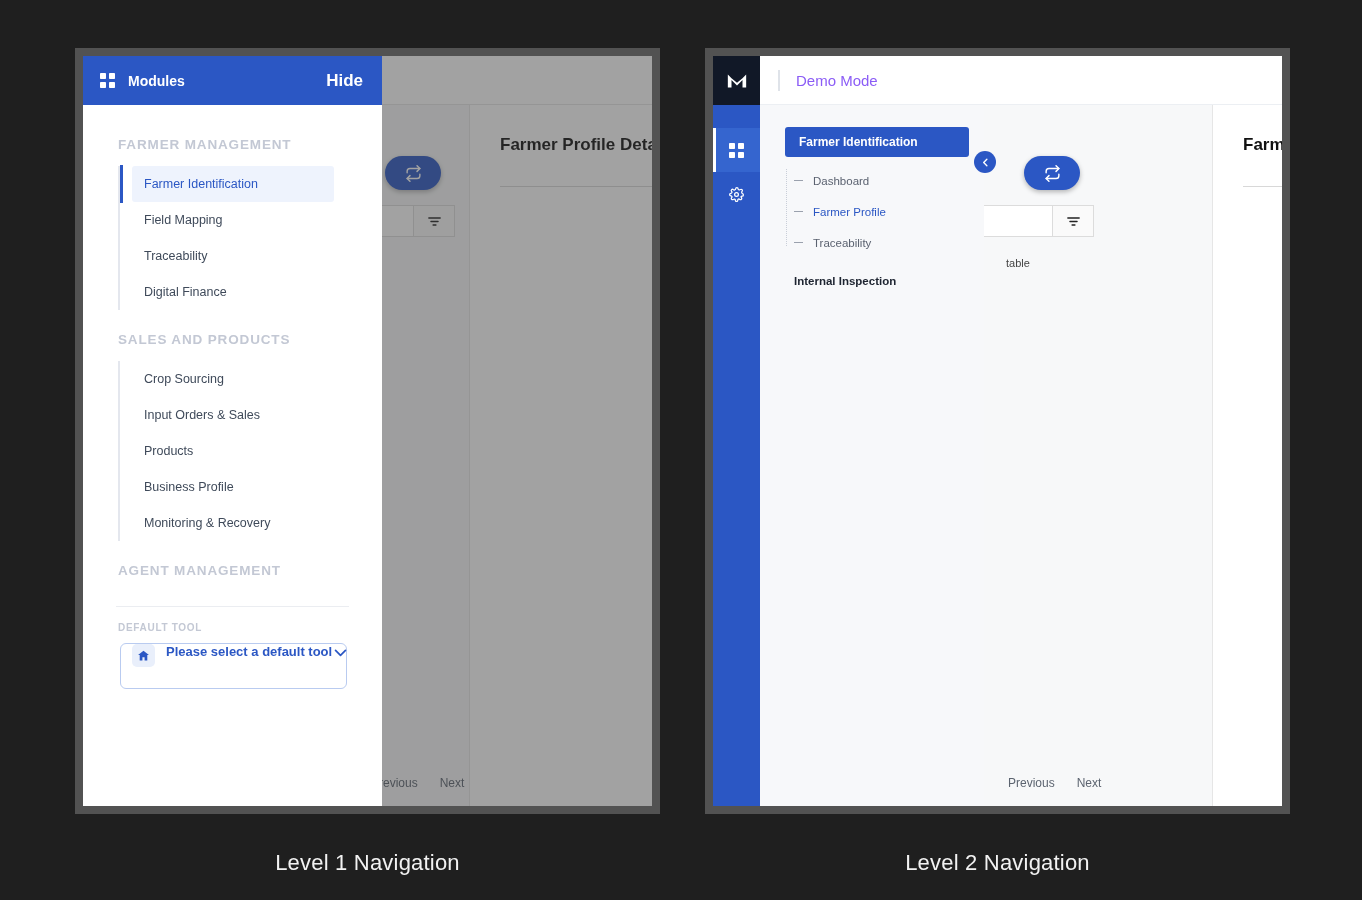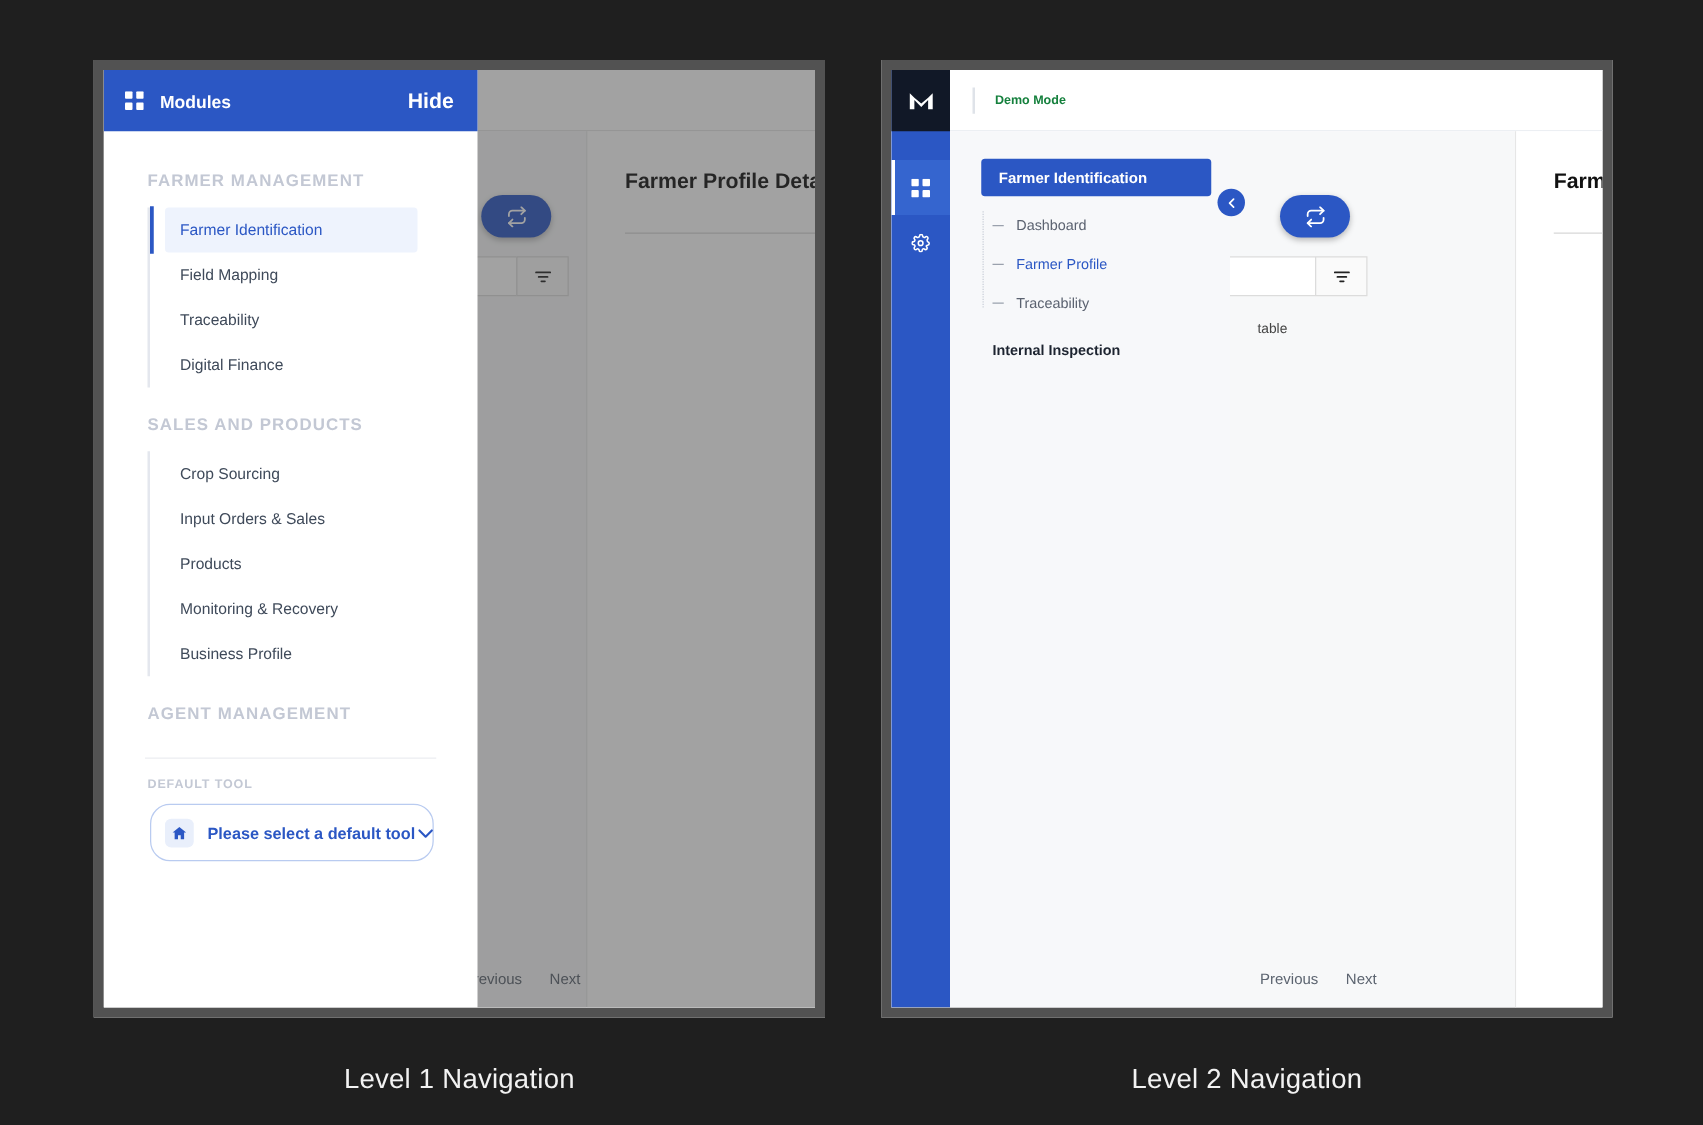--- a/index.html
+++ b/index.html
@@ -199,22 +199,22 @@
   }
   .default-tool-label {
     font-size: 10px; font-weight: bold; letter-spacing: .7px;
     color: #c3c8d4;
     padding: 15px 0 10px 35px;
   }
   .default-tool-select {
     margin: 0 35px 0 37px;
     height: 46px;
     border: 1px solid #b9cbf0;
-    border-radius: 16px;
-    display: flex; align-items: center;
+    border-radius: 6px;
+    display: flex; align-items: flex-start;
     padding: 0 12px 0 11px;
     cursor: pointer;
     background: #fff;
   }
   .dt-iconbox {
     width: 23px; height: 23px;
     background: #e9effb;
     border-radius: 5px;
     display: flex; align-items: center; justify-content: center;
     flex: none;
@@ -261,21 +261,21 @@
     height: 49px; flex: none;
     background: #ffffff;
     display: flex; align-items: center;
     padding-left: 18px;
     border-bottom: 1px solid #eceff3;
   }
   .demo-divider {
     width: 2px; height: 21px; background: #dfe3e9; margin-right: 16px;
   }
   .demo-mode {
-    color: #15803d; font-size: 10px; font-weight: bold;
+    color: #8b5cf6; font-size: 15px; font-weight: normal;
   }
 
   .p2-below { flex: 1; position: relative; display: flex; }
 
   .submenu {
     width: 224px; flex: none;
     background: #f7f8fa;
     position: relative;
     z-index: 5;
     padding-top: 22px;
@@ -430,24 +430,24 @@
               <div class="nav-item">
                 <span>Crop Sourcing</span>
               </div>
               <div class="nav-item">
                 <span>Input Orders &amp; Sales</span>
               </div>
               <div class="nav-item">
                 <span>Products</span>
               </div>
               <div class="nav-item">
+                <span>Business Profile</span>
+              </div>
+              <div class="nav-item">
                 <span>Monitoring &amp; Recovery</span>
-              </div>
-              <div class="nav-item">
-                <span>Business Profile</span>
               </div>
             </div>
 
             <div class="group-title">AGENT MANAGEMENT</div>
 
             <div class="drawer-divider"></div>
 
             <div class="default-tool-label">DEFAULT TOOL</div>
 
             <div class="default-tool-select">

